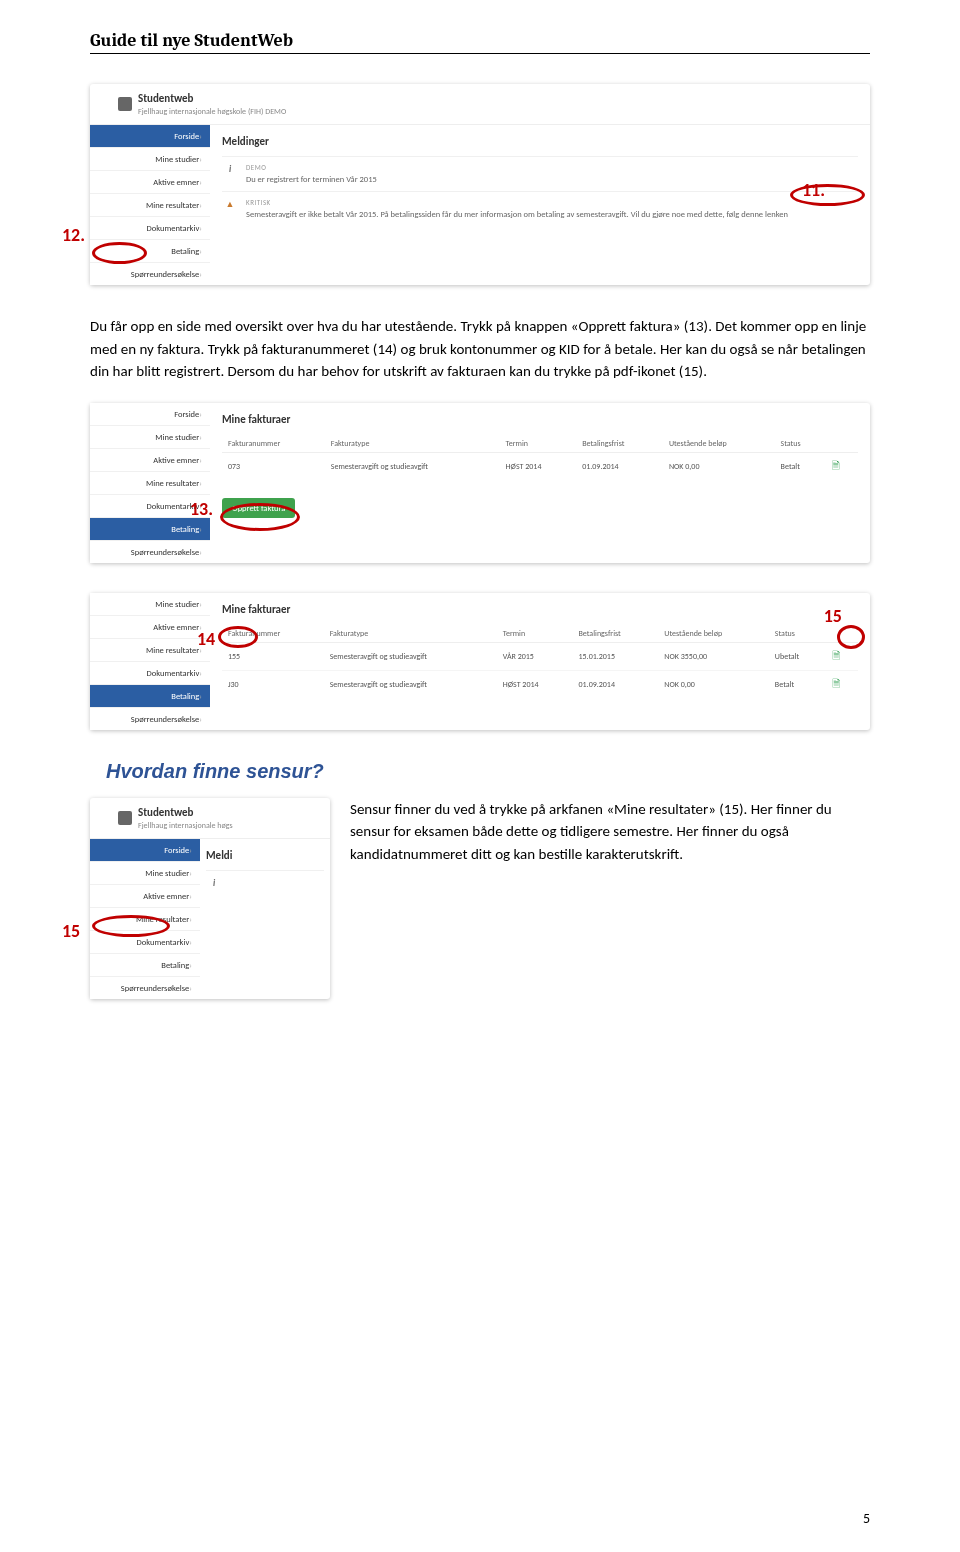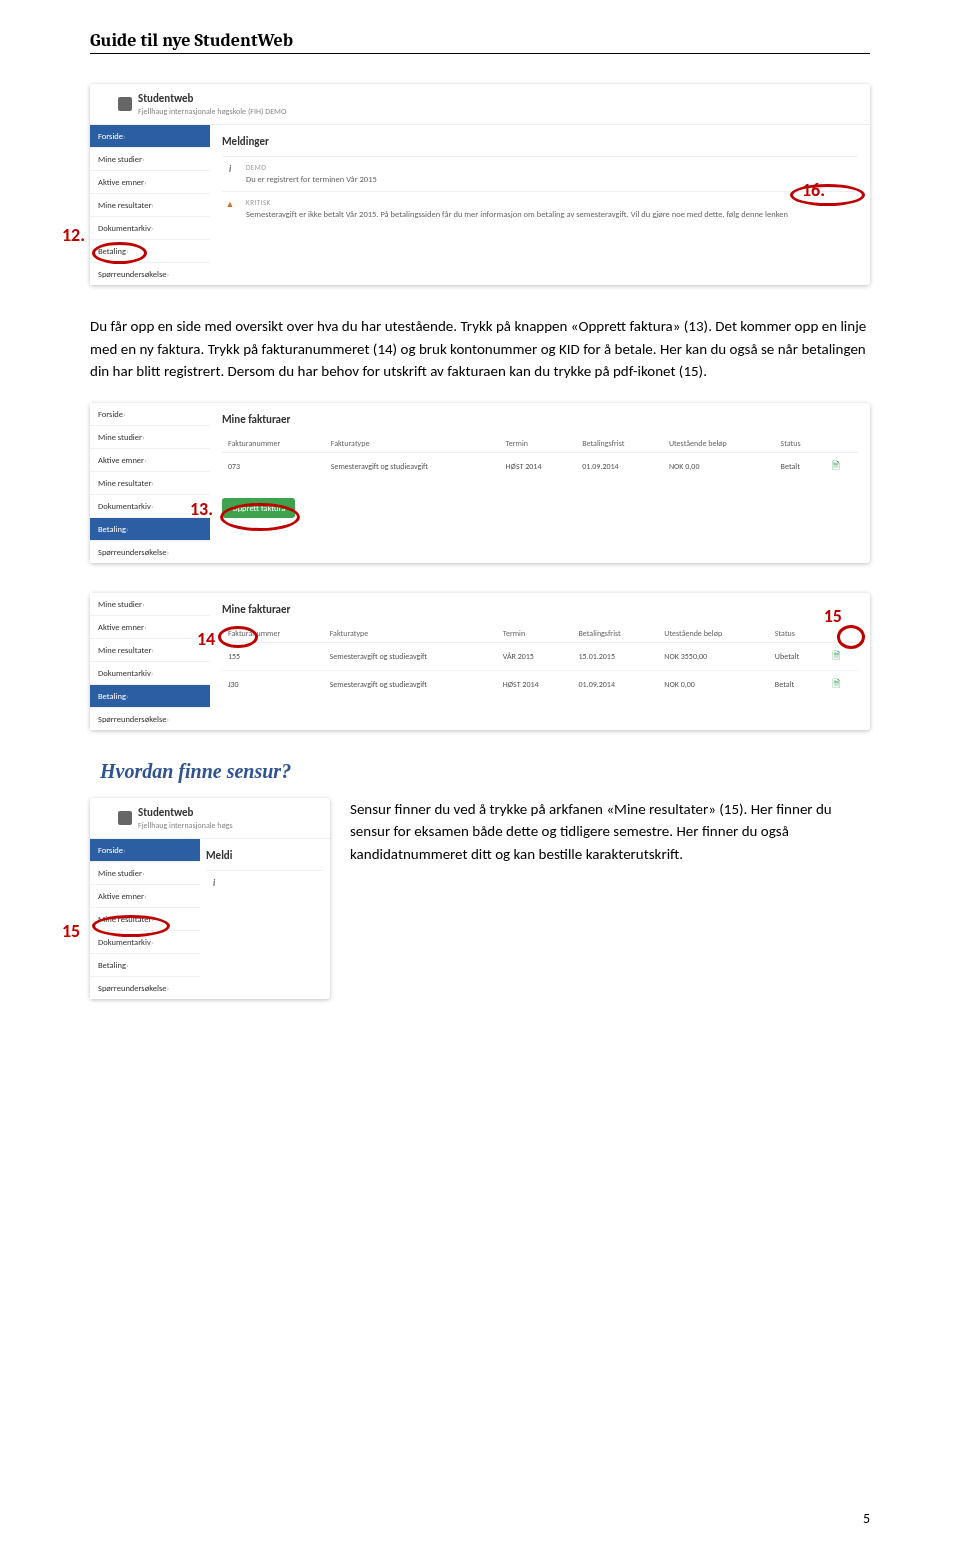--- a/index.html
+++ b/index.html
@@ -23,21 +23,21 @@
     font-size: 9px;
     color: #555;
   }
   .screenshot-inner { display: flex; }
   .brand { padding: 8px 28px; border-bottom: 1px solid #eee; display:flex; align-items:center; gap:6px; }
   .brand .logo { width:14px; height:14px; background:#666; border-radius:2px; display:inline-block; }
   .brand .bname { font-weight: bold; color:#333; font-size:11px; }
   .brand .sub { font-size:8px; color:#888; display:block; margin-top:1px; }
 
   .sidebar { width: 120px; background:#fff; }
-  .sidebar-item { padding: 6px 8px; border-top:1px solid #f0f0f0; font-size:8.5px; color:#333; display:flex; justify-content:flex-start; align-items:center; }
+  .sidebar-item { padding: 6px 8px; border-top:1px solid #f0f0f0; font-size:8.5px; color:#333; display:flex; justify-content:flex-end; align-items:center; }
   .sidebar-item .chev { color:#aaa; font-size:8px; }
   .sidebar-item.active { background:#2b5ea3; color:#fff; }
   .sidebar-item.first { border-top:none; }
 
   .main { flex:1; padding: 10px 12px; }
   .main h3 { font-size: 11px; font-weight:bold; color:#333; margin-bottom:8px; }
 
   .msg { display:flex; gap:8px; padding:6px 0; border-top:1px solid #f0f0f0; }
   .msg .icon-col { width:16px; text-align:center; font-style:italic; font-weight:bold; color:#666; }
   .msg .icon-col.warn { color:#c97a2e; font-style:normal; }
@@ -49,21 +49,21 @@
   .tbl { width:100%; font-size:8px; border-collapse:collapse; }
   .tbl th { text-align:left; padding:4px 6px; color:#666; font-weight:normal; border-bottom:1px solid #eee; }
   .tbl td { padding:5px 6px; color:#555; border-top:1px solid #f5f5f5; }
   .pdf-icon { color:#2d9d4f; font-size:10px; }
   .btn-green { background:#3fa24d; color:#fff; padding:5px 10px; border-radius:3px; font-size:8.5px; display:inline-block; margin-top:10px; }
   .create-wrap { margin-top:8px; }
 
   .annot { position:absolute; color:#c00000; font-family: Calibri, Arial, sans-serif; font-size:18px; font-weight:bold; }
   .circle { position:absolute; border:3px solid #c00000; border-radius:50%; }
 
-  .section-head { font-family: Liberation Serif, serif; font-style: italic; color:#2e5395; font-size:20px; margin: 30px 0 15px 10px; }
+  .section-head { font-family: Liberation Sans, sans-serif; font-style: italic; color:#2e5395; font-size:20px; margin: 30px 0 15px 16px; }
 
   .two-col { display:flex; gap:20px; align-items:flex-start; }
   .two-col .screenshot.small { width:240px; margin:0; }
   .two-col .txtcol { flex:1; font-size:15px; line-height:1.5; }
 
   .page-num { position: fixed; bottom: 25px; right: 90px; font-size: 14px; }
 </style>
 </head>
 <body>
 
@@ -119,21 +119,21 @@
       </div>
       <div class="msg">
         <div class="icon-col warn">▲</div>
         <div>
           <div class="label">KRITISK</div>
           <div class="txt"><span>Semesteravgift er ikke betalt Vår 2015. På betalingssiden får du mer informasjon om betaling av semesteravgift. Vil du gjøre noe med dette, følg denne lenken</span></div>
         </div>
       </div>
     </div>
   </div>
-  <span class="annot" style="top:95px; right:45px;">16.</span>
+  <span class="annot" style="top:95px; right:45px;">11.</span>
   <span class="circle" style="top:100px; right:5px; width:75px; height:22px;"></span>
   <span class="annot" style="top:140px; left:-28px;">12.</span>
   <span class="circle" style="top:158px; left:2px; width:55px; height:22px;"></span>
 </div>
 
 <p class="body-text">Du får opp en side med oversikt over hva du har utestående. Trykk på knappen «Opprett faktura» (13). Det kommer opp en linje med en ny faktura. Trykk på fakturanummeret (14) og bruk kontonummer og KID for å betale. Her kan du også se når betalingen din har blitt registrert. Dersom du har behov for utskrift av fakturaen kan du trykke på pdf-ikonet (15).</p>
 
 <div class="screenshot">
   <div class="screenshot-inner">
     <div class="sidebar">

